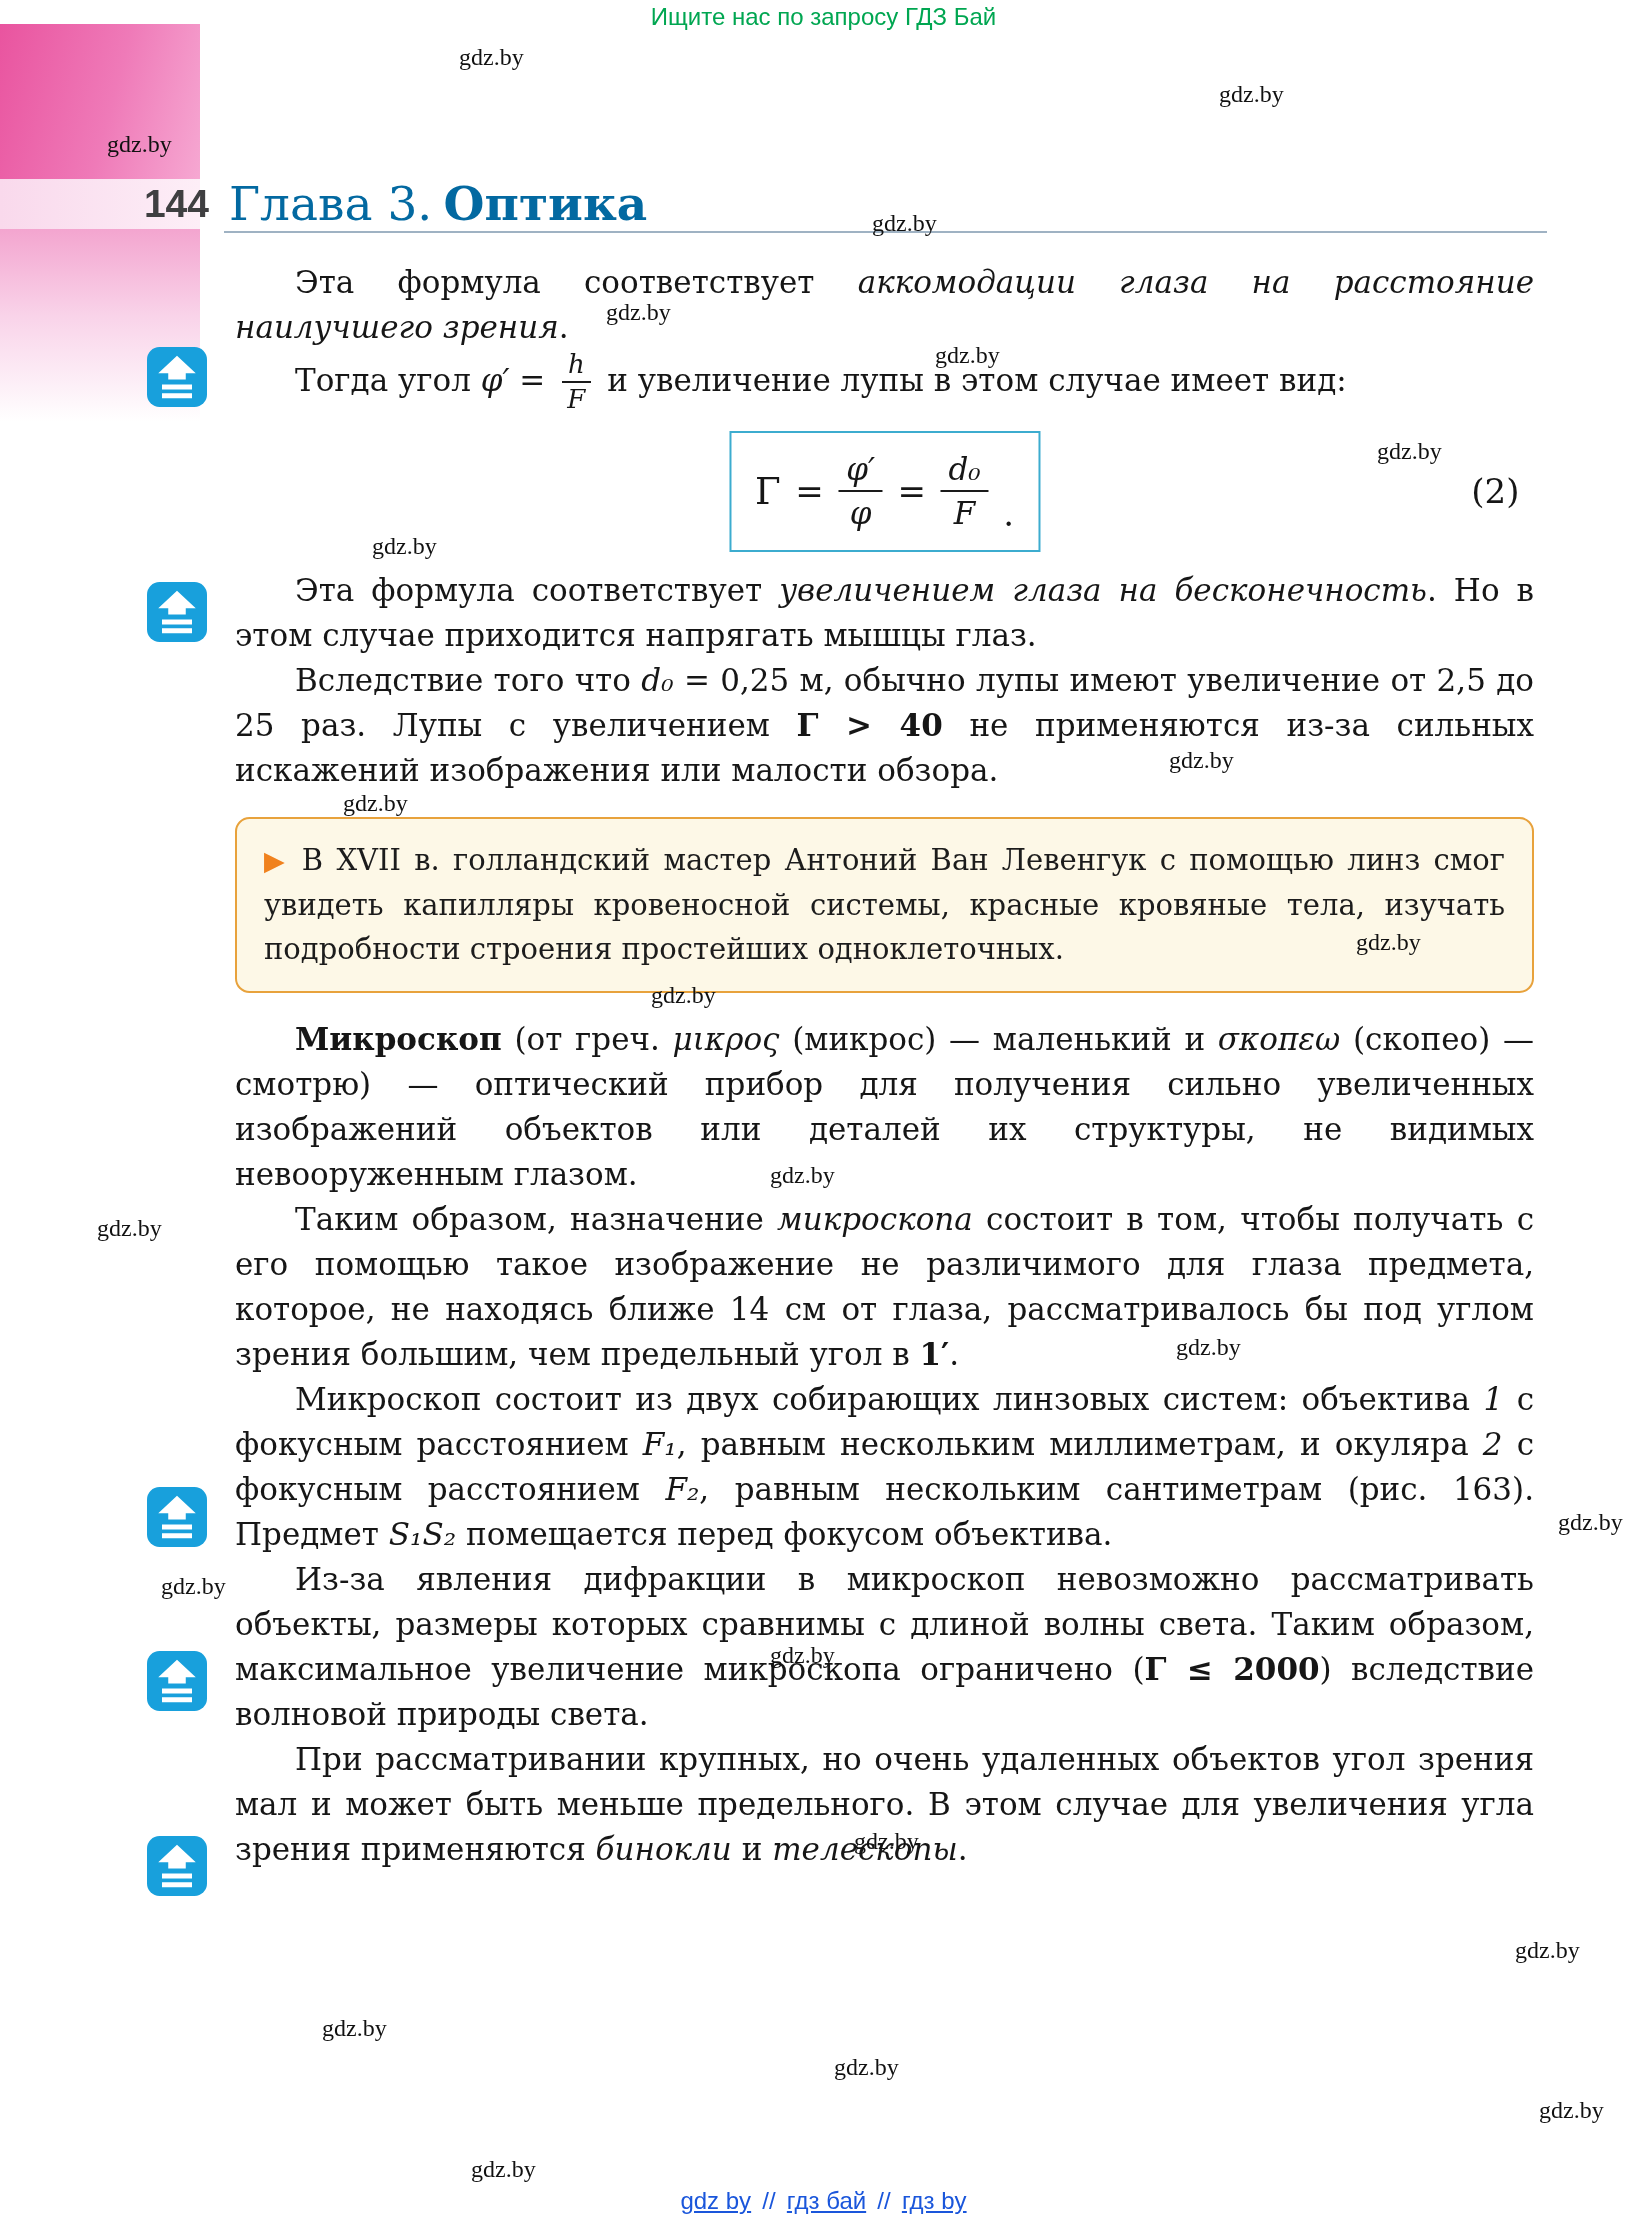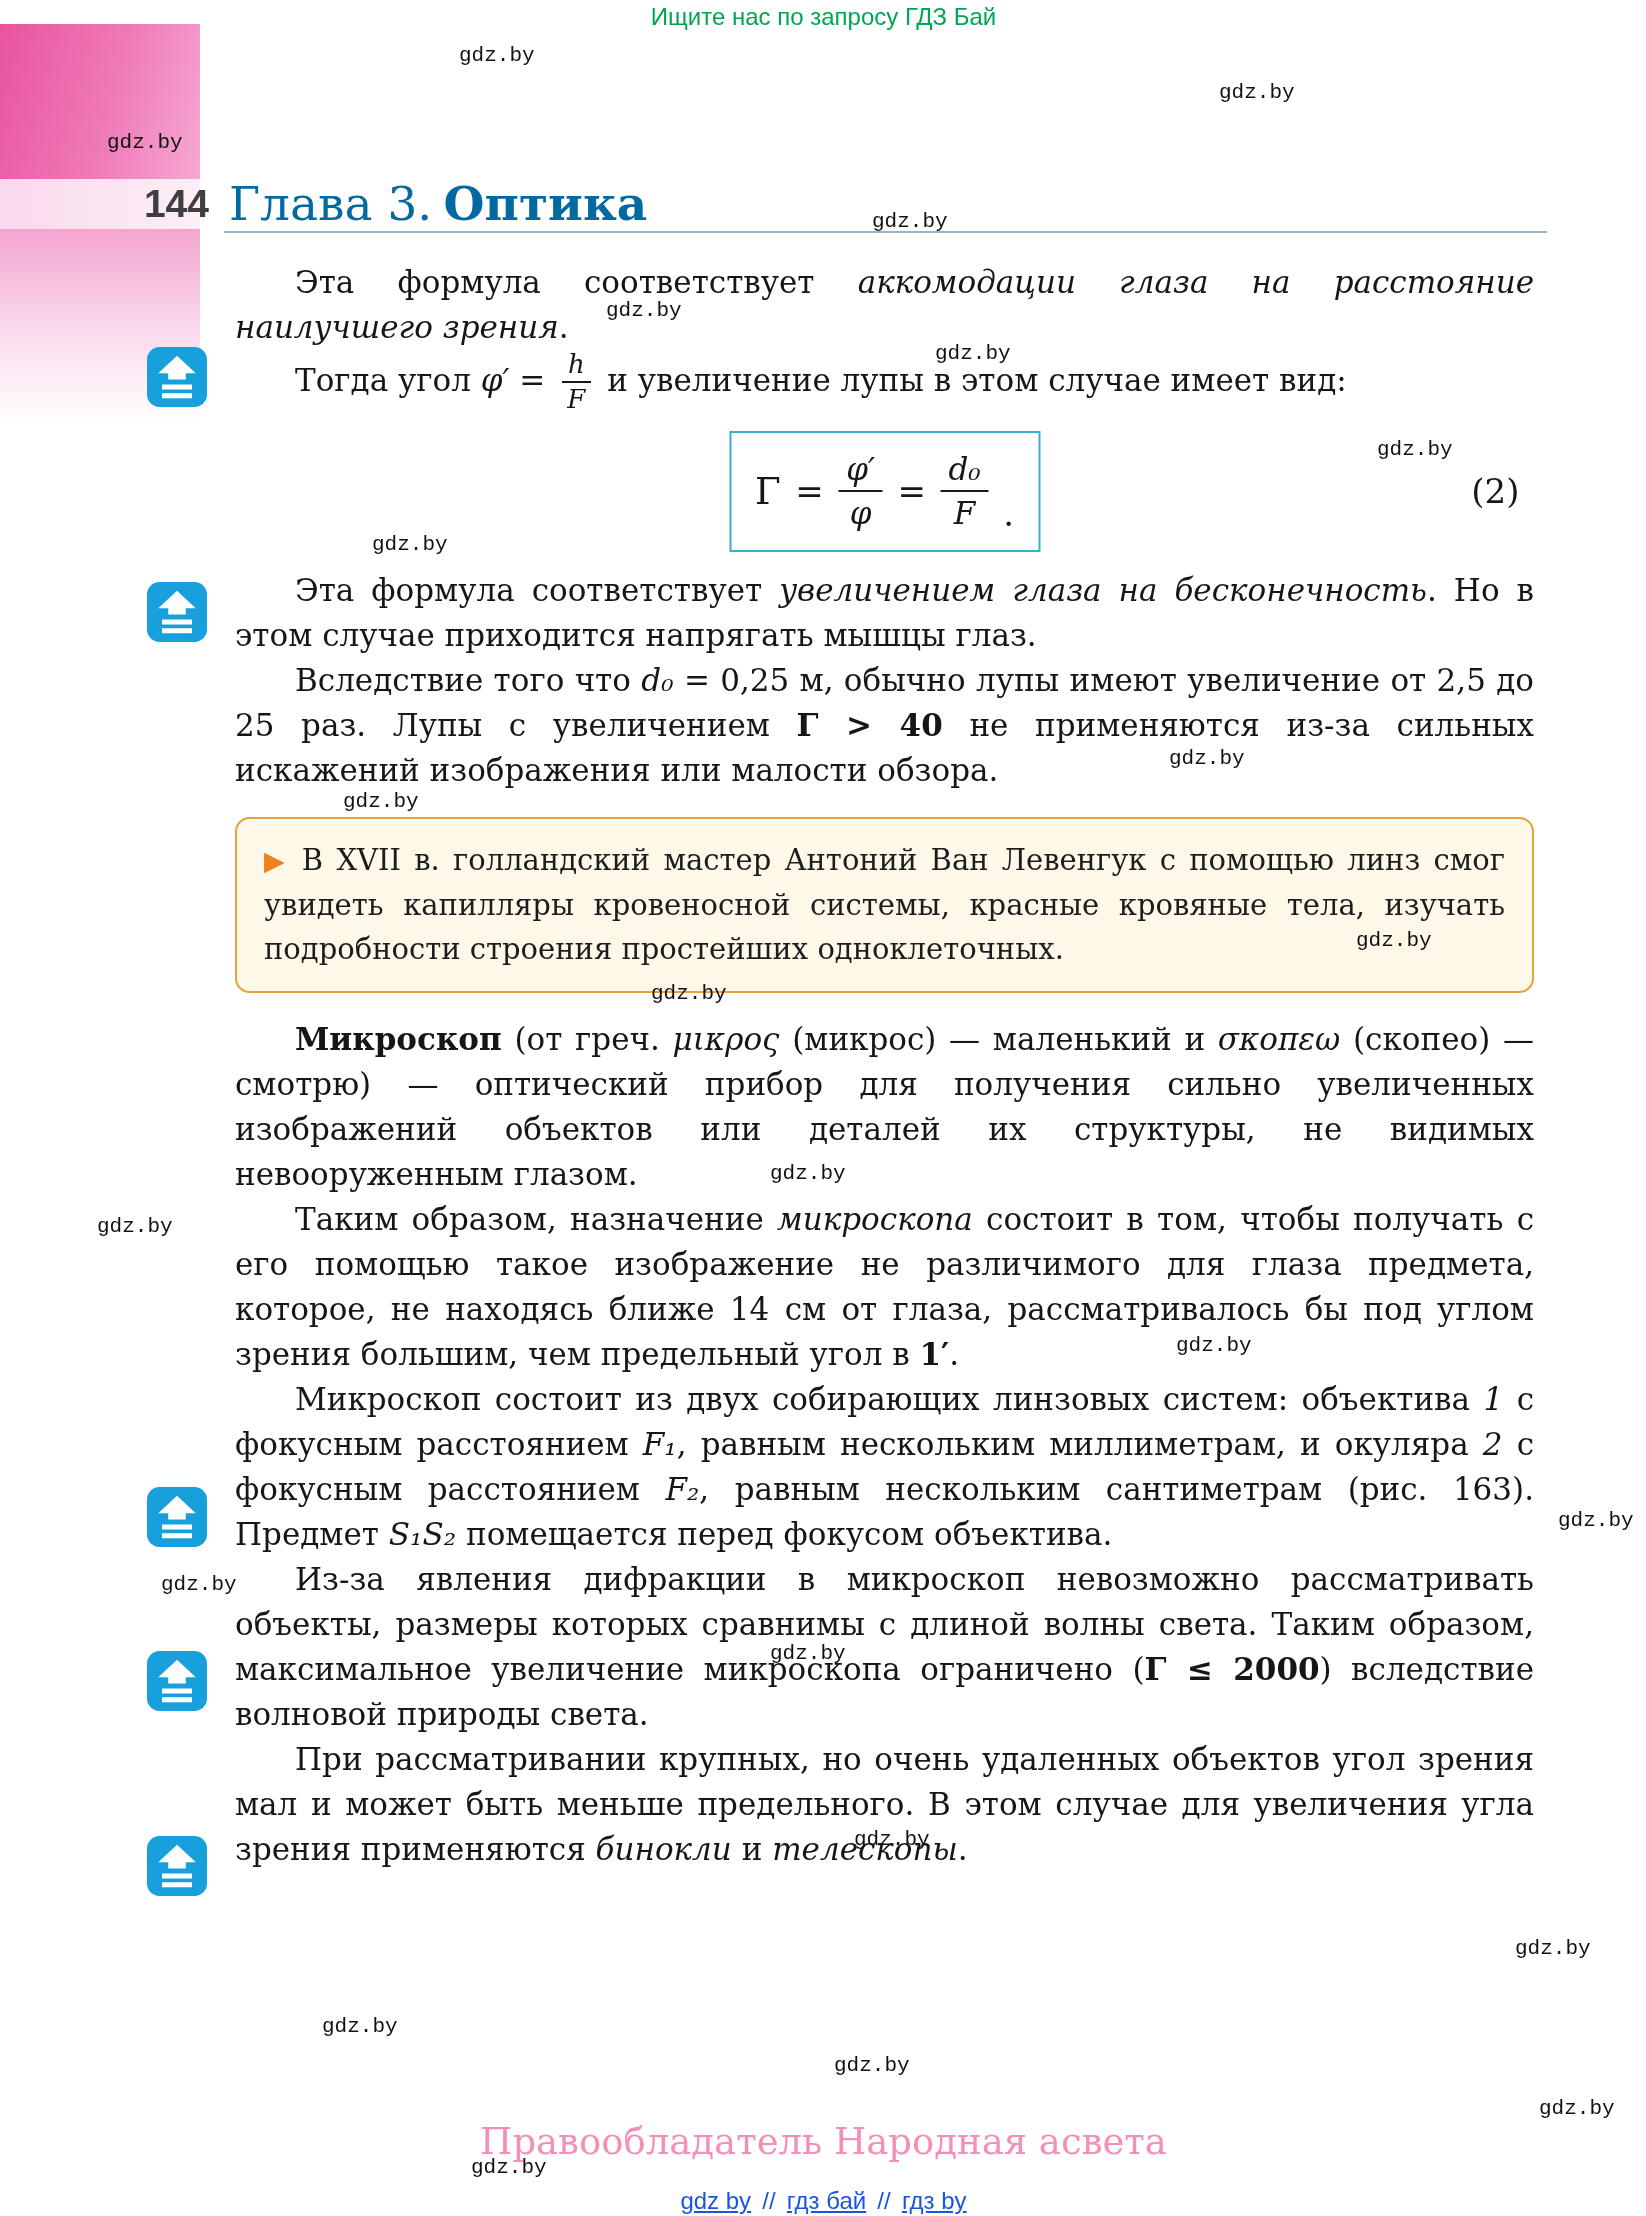--- a/index.html
+++ b/index.html
@@ -129,22 +129,22 @@
     position:absolute; top:2187px; left:0; width:100%;
     text-align:center; font-family:"Liberation Sans", sans-serif;
     font-size:24px; color:#1a56db;
   }
   .links .link { color:#1a56db; text-decoration:underline; cursor:pointer; margin:0 8px; }
   .links .sep { color:#1a56db; margin:0 3.2px; }
 
   
   .wm {
     position:absolute;
-    font-family:Liberation Mono, monospace;
-    font-size:21px; color:#111111;
+    font-family:Liberation Serif, serif;
+    font-size:24px; color:#111111;
     white-space:nowrap;
   }
 </style>
 </head>
 <body>
 
 <div class="page">
 
   <div class="banner">Ищите нас по запросу ГДЗ Бай</div>
 
@@ -232,21 +232,20 @@
     </div>
 
     <p class="para indent"><span class="seg-b">Микроскоп</span><span class="seg-n"> (от греч. </span><span class="seg-i">μικρος</span><span class="seg-n"> (микрос) — маленький и </span><span class="seg-i">σκοπεω</span><span class="seg-n"> (скопео) — смотрю) — оптический прибор для получения сильно увеличенных изображений объектов или деталей их структуры, не видимых невооруженным глазом.</span></p>
     <p class="para indent"><span class="seg-n">Таким образом, назначение </span><span class="seg-i">микроскопа</span><span class="seg-n"> состоит в том, чтобы получать с его помощью такое изображение не различимого для глаза предмета, которое, не находясь ближе 14 см от глаза, рассматривалось бы под углом зрения большим, чем предельный угол в </span><span class="seg-b">1′</span><span class="seg-n">.</span></p>
     <p class="para indent"><span class="seg-n">Микроскоп состоит из двух собирающих линзовых систем: объектива </span><span class="seg-i">1</span><span class="seg-n"> с фокусным расстоянием </span><span class="seg-i">F₁</span><span class="seg-n">, равным нескольким миллиметрам, и окуляра </span><span class="seg-i">2</span><span class="seg-n"> с фокусным расстоянием </span><span class="seg-i">F₂</span><span class="seg-n">, равным нескольким сантиметрам (рис. 163). Предмет </span><span class="seg-i">S₁S₂</span><span class="seg-n"> помещается перед фокусом объектива.</span></p>
     <p class="para indent"><span class="seg-n">Из-за явления дифракции в микроскоп невозможно рассматривать объекты, размеры которых сравнимы с длиной волны света. Таким образом, максимальное увеличение микроскопа ограничено (</span><span class="seg-b">Γ ≤ 2000</span><span class="seg-n">) вследствие волновой природы света.</span></p>
     <p class="para indent"><span class="seg-n">При рассматривании крупных, но очень удаленных объектов угол зрения мал и может быть меньше предельного. В этом случае для увеличения угла зрения применяются </span><span class="seg-i">бинокли</span><span class="seg-n"> и </span><span class="seg-i">телескопы</span><span class="seg-n">.</span></p>
 
   </div>
 
-  <div class="footer-copy">Правообладатель Народная асвета</div>
   <div class="links">
     <a class="link">gdz by</a><span class="sep">//</span><a class="link">гдз бай</a><span class="sep">//</span><a class="link">гдз by</a>
   </div>
 
   <div id="watermarks">
       <span class="wm" style="left: 459px; top: 44px;">gdz.by</span>
       <span class="wm" style="left: 1219px; top: 81px;">gdz.by</span>
       <span class="wm" style="left: 107px; top: 131px;">gdz.by</span>
       <span class="wm" style="left: 872px; top: 210px;">gdz.by</span>
       <span class="wm" style="left: 606px; top: 299px;">gdz.by</span>

